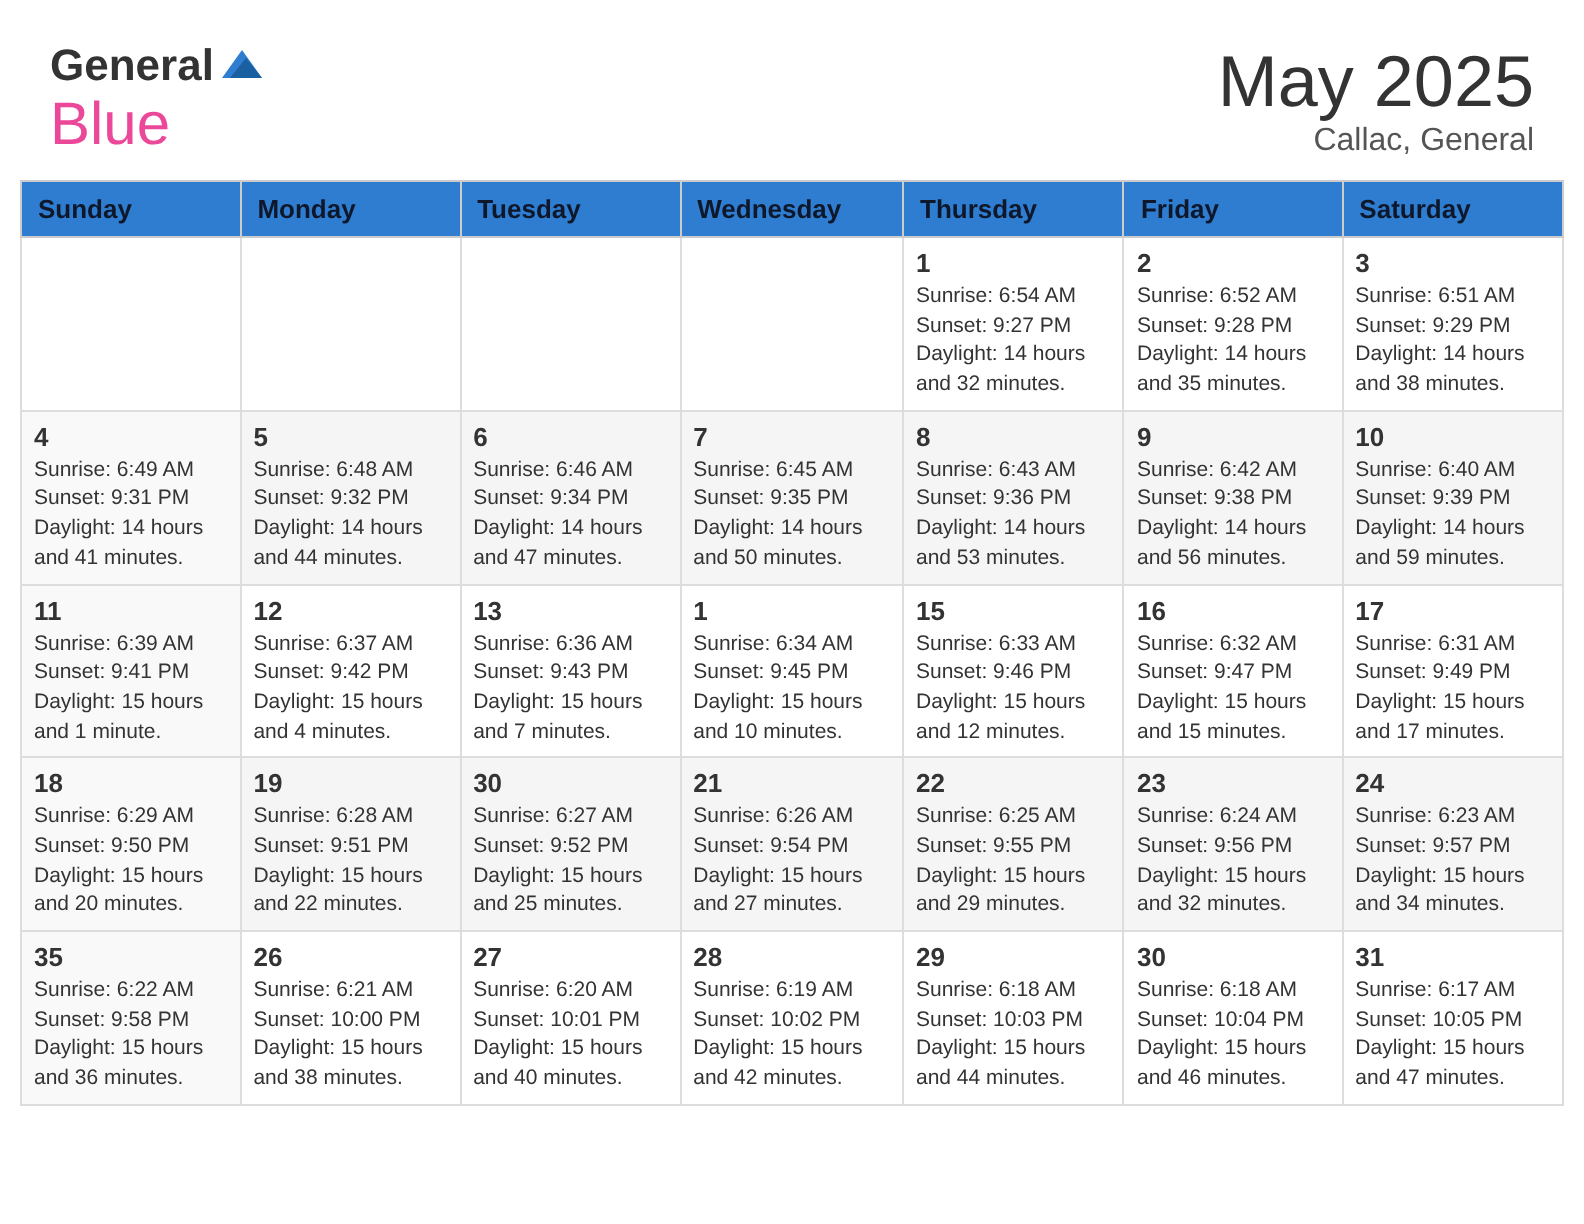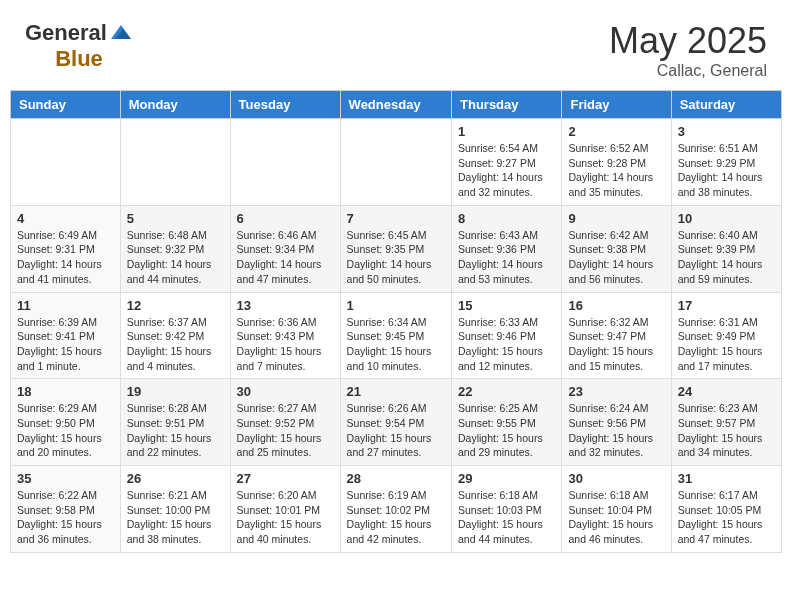--- a/index.html
+++ b/index.html
@@ -12,35 +12,35 @@
     }
     .header {
       display: flex;
       justify-content: space-between;
       align-items: flex-start;
       padding: 10px 15px 5px 15px;
     }
     .logo {
       display: flex;
       flex-direction: column;
-      align-items: center;
+      align-items: flex-start;
     }
     .logo-text {
       display: flex;
       align-items: center;
     }
     .logo-general {
       font-size: 22px;
       font-weight: bold;
       color: #333;
     }
     .logo-blue {
-      font-size: 22px;
-      font-weight: bold;
-      color: #a16207;
+      font-size: 30px;
+      font-weight: normal;
+      color: #ec4899;
     }
     .logo-icon {
       width: 24px;
       height: 24px;
       margin-left: 2px;
     }
     .title-section {
       text-align: right;
     }
     .month-title {
@@ -52,21 +52,21 @@
       font-size: 16px;
       color: #555;
     }
     .calendar {
       width: 100%;
       border-collapse: collapse;
       margin-top: 5px;
     }
     .calendar th {
       background-color: #2e7dd1;
-      color: #ffffff;
+      color: #0f172a;
       text-align: left;
       padding: 6px 8px;
       font-size: 13px;
       border: 1px solid #ccc;
     }
     .calendar td {
       vertical-align: top;
       padding: 5px 6px;
       border: 1px solid #ddd;
       font-size: 11px;

